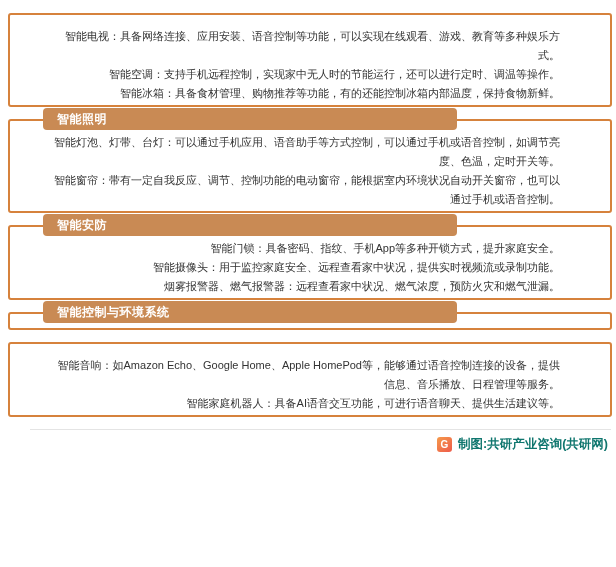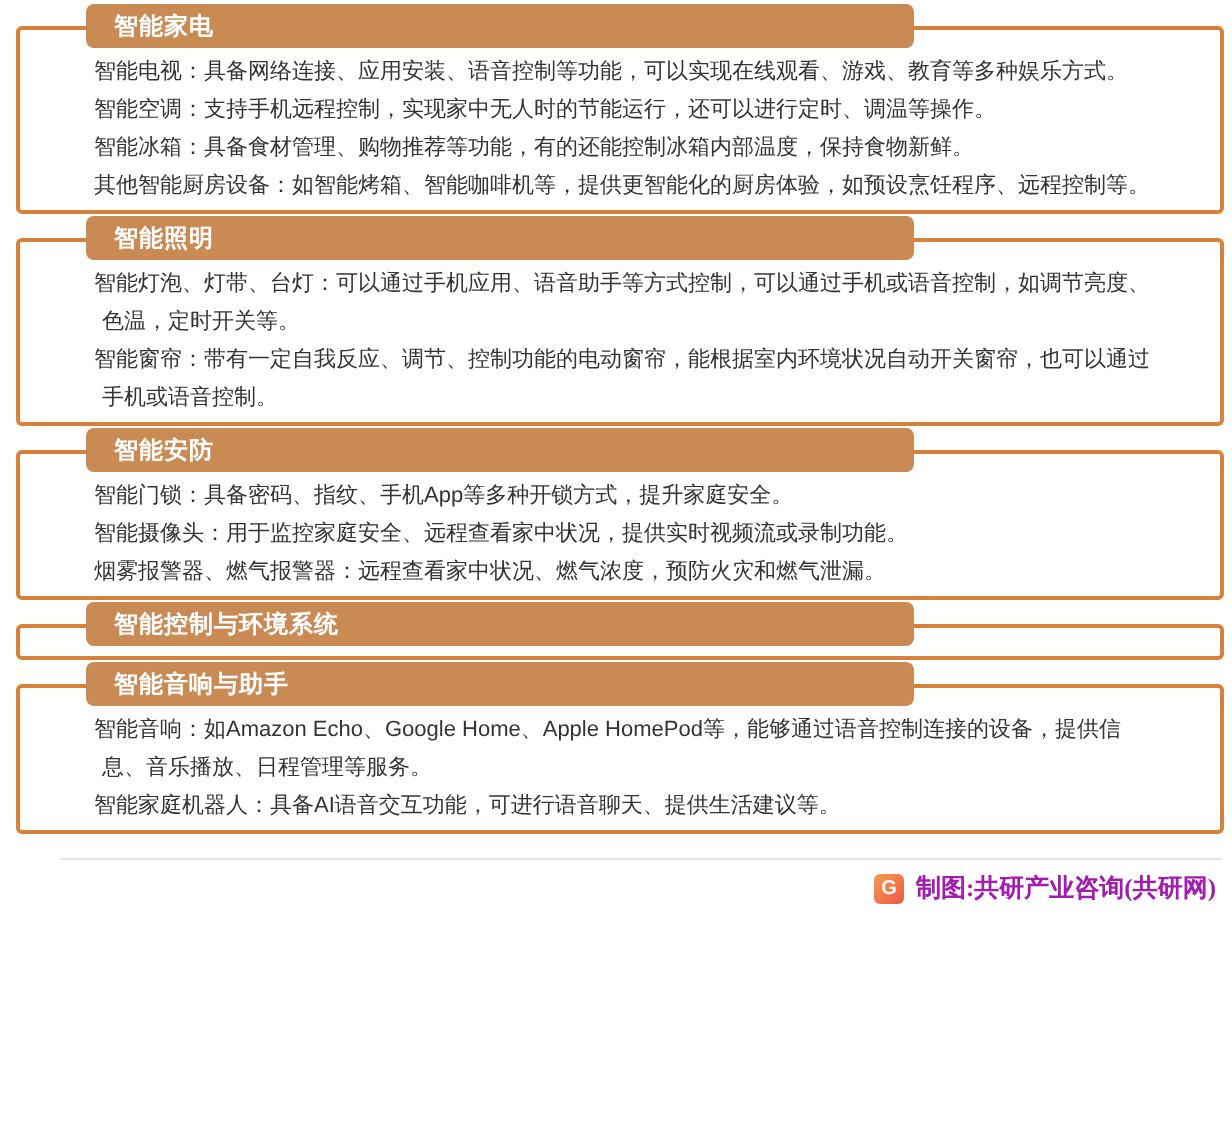--- a/index.html
+++ b/index.html
@@ -14,55 +14,51 @@
   .sections{padding-top:13px;}
   .section{position:relative;margin:0 4px 12px 8px;}
   .tab{
     position:absolute;top:-11px;left:35px;width:414px;height:22px;
     box-sizing:border-box;background:var(--tab-bg);border-radius:4px;
     color:#fff;font-size:12px;font-weight:bold;line-height:22px;
     padding-left:14px;letter-spacing:0.5px;
   }
   .box{
     border:2px solid var(--box-border);border-radius:3px;
-    padding:12px 33px 2px 37px;background:transparent;
+    padding:12px 50px 2px 37px;background:transparent;text-align:right;
   }
   .item{
     margin:0;padding-left:4px;text-indent:-4px;
     font-size:11px;line-height:19px;color:var(--body-text);
   }
   .divider{height:1px;background:var(--divider);margin:9px 5px 0 30px;}
   .footer{
     display:flex;justify-content:flex-end;align-items:center;
     gap:6px;margin:6px 8px 0 0;
   }
   .logo{
     width:15px;height:15px;border-radius:3px;flex:0 0 auto;
     background:linear-gradient(140deg,#F59A4A,#EE5A4B);
     color:#fff;font-size:10px;font-weight:bold;
     display:flex;align-items:center;justify-content:center;
   }
-  .credit{font-size:12.5px;font-weight:bold;color:#a21caf;font-family:Liberation Serif, serif;}
+  .credit{font-size:12.5px;font-weight:bold;color:#0f766e;}
 </style>
 </head>
 <body style="--tab-bg: #C98A54; --box-border: #D6823C; --body-text: #333333; --divider: #E4E4E4;">
 
 <div class="page">
   <div class="sections" id="sections">
   <section class="section">
     <div class="box">
       <div class="items">
             <p class="item">智能电视：具备网络连接、应用安装、语音控制等功能，可以实现在线观看、游戏、教育等多种娱乐方式。</p>
             <p class="item">智能空调：支持手机远程控制，实现家中无人时的节能运行，还可以进行定时、调温等操作。</p>
             <p class="item">智能冰箱：具备食材管理、购物推荐等功能，有的还能控制冰箱内部温度，保持食物新鲜。</p>
-            <p class="item">其他智能厨房设备：如智能烤箱、智能咖啡机等，提供更智能化的厨房体验，如预设烹饪程序、远程控制等。</p>
           </div>
-    </div>
-    <div class="tab">
-      <span class="tab-label">智能家电</span>
     </div>
   </section>
 
   <section class="section">
     <div class="box">
       <div class="items">
             <p class="item">智能灯泡、灯带、台灯：可以通过手机应用、语音助手等方式控制，可以通过手机或语音控制，如调节亮度、色温，定时开关等。</p>
             <p class="item">智能窗帘：带有一定自我反应、调节、控制功能的电动窗帘，能根据室内环境状况自动开关窗帘，也可以通过手机或语音控制。</p>
           </div>
     </div>
@@ -94,23 +90,20 @@
     </div>
   </section>
 
   <section class="section">
     <div class="box">
       <div class="items">
             <p class="item">智能音响：如Amazon Echo、Google Home、Apple HomePod等，能够通过语音控制连接的设备，提供信息、音乐播放、日程管理等服务。</p>
             <p class="item">智能家庭机器人：具备AI语音交互功能，可进行语音聊天、提供生活建议等。</p>
           </div>
     </div>
-    <div class="tab">
-      <span class="tab-label">智能音响与助手</span>
-    </div>
   </section>
 </div>
   <div class="divider"></div>
   <div class="footer">
     <div class="logo">G</div>
     <div class="credit">制图:共研产业咨询(共研网)</div>
   </div>
 </div>
 
 </body></html>

